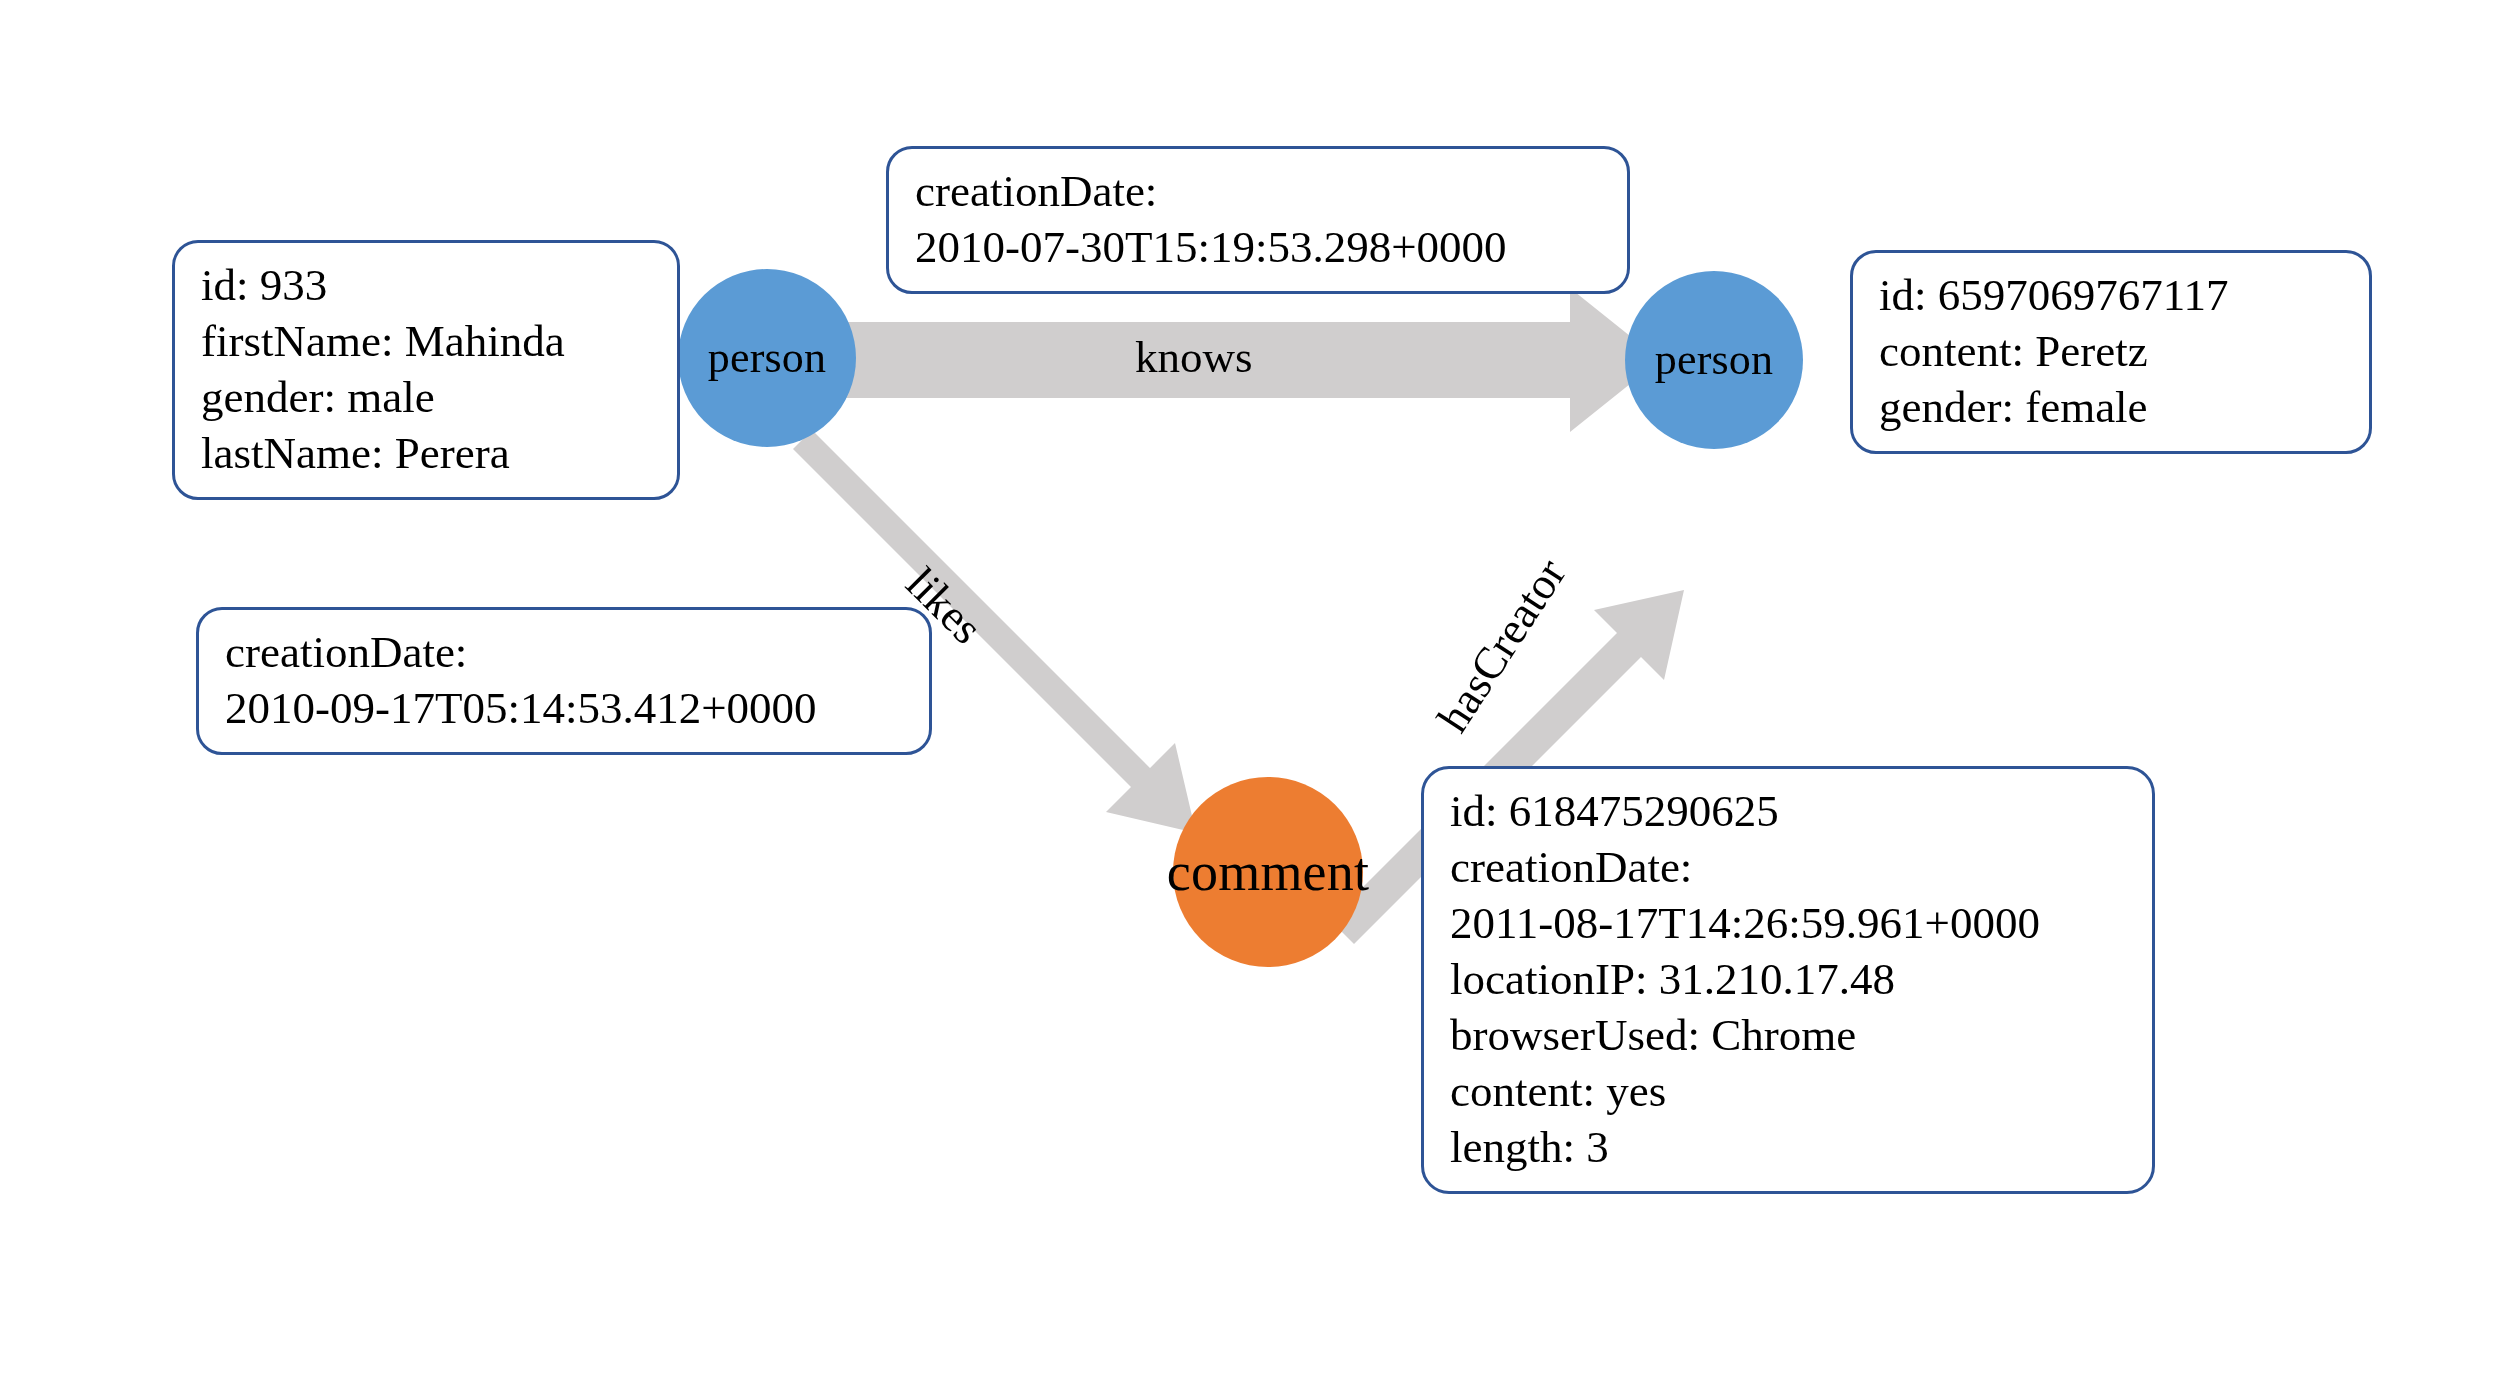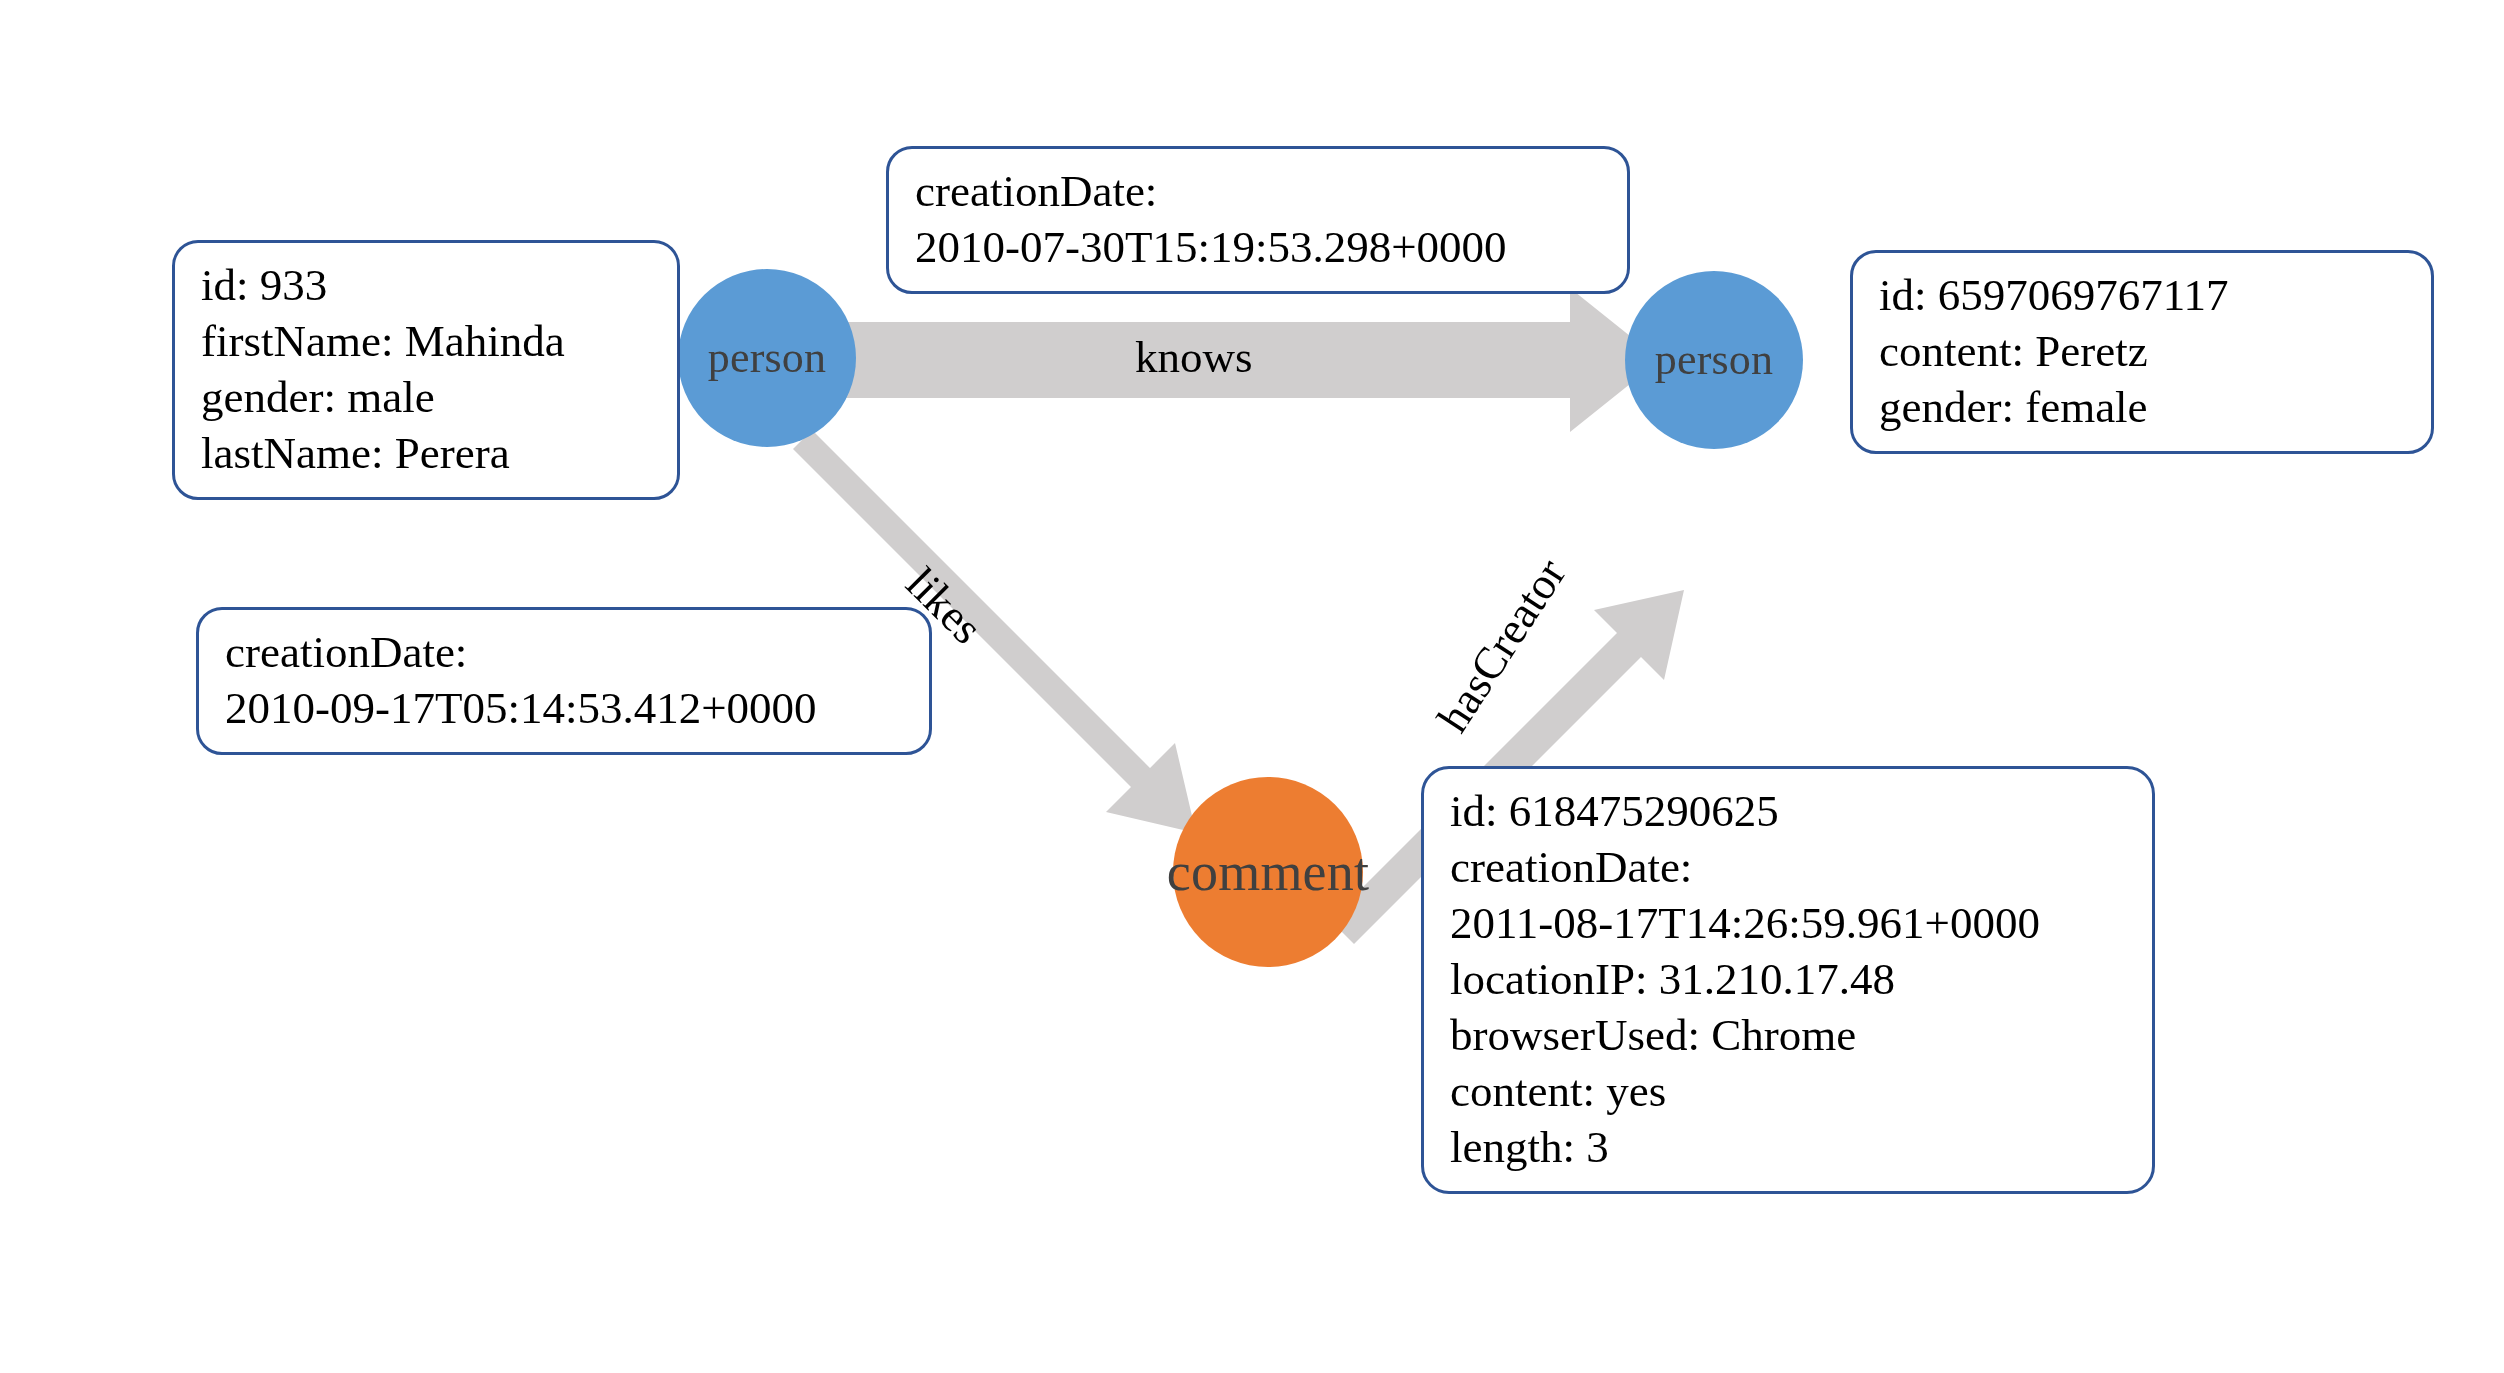--- a/index.html
+++ b/index.html
@@ -4,21 +4,21 @@
 <style>
   html,body{margin:0;padding:0;background:#ffffff;}
   body{width:2504px;height:1373px;position:relative;overflow:hidden;
        font-family:"Liberation Serif","DejaVu Serif",serif;color:#000;}
   #canvas{position:absolute;left:0;top:0;width:2504px;height:1373px;}
 
   .edges{position:absolute;left:0;top:0;width:2504px;height:1373px;z-index:1;}
 
   .node{position:absolute;border-radius:50%;z-index:3;
         display:flex;align-items:center;justify-content:center;
-        color:#404040;font-size:44px;line-height:1;letter-spacing:.2px;}
+        color:#000000;font-size:44px;line-height:1;letter-spacing:.2px;}
   .node.person{background:#5B9BD5;}
   .node.comment{background:#ED7D31;}
 
   .propbox{position:absolute;z-index:4;background:#ffffff;
            border:3px solid #2E5496;border-radius:26px;
            box-sizing:border-box;padding:14px 26px 16px 26px;
            font-size:45px;line-height:1.245;color:#000;}
   .propbox .ln{display:block;white-space:pre;}
 
   .edgelabel{position:absolute;z-index:5;font-size:45px;color:#000;
@@ -55,21 +55,21 @@
     <span class="ln">firstName: Mahinda</span>
     <span class="ln">gender: male</span>
     <span class="ln">lastName: Perera</span>
   </div>
 
   <div class="propbox" style="left:886px;top:146px;width:744px;">
     <span class="ln">creationDate:</span>
     <span class="ln">2010-07-30T15:19:53.298+0000</span>
   </div>
 
-  <div class="propbox" style="left:1850px;top:250px;width:584px;">
+  <div class="propbox" style="left:1850px;top:250px;width:522px;">
     <span class="ln">id: 6597069767117</span>
     <span class="ln">content: Peretz</span>
     <span class="ln">gender: female</span>
   </div>
 
   <div class="propbox" style="left:196px;top:607px;width:736px;">
     <span class="ln">creationDate:</span>
     <span class="ln">2010-09-17T05:14:53.412+0000</span>
   </div>
 

